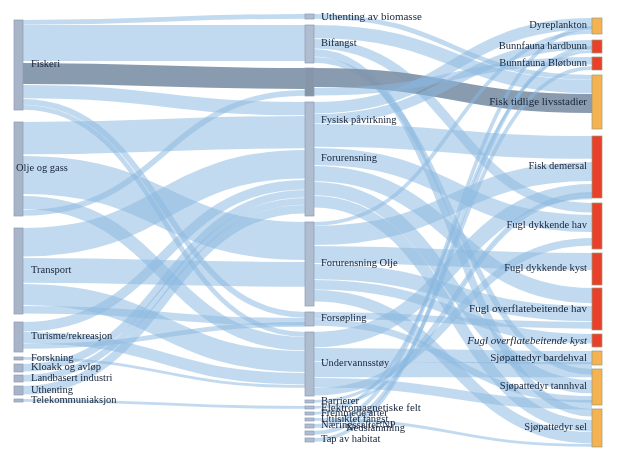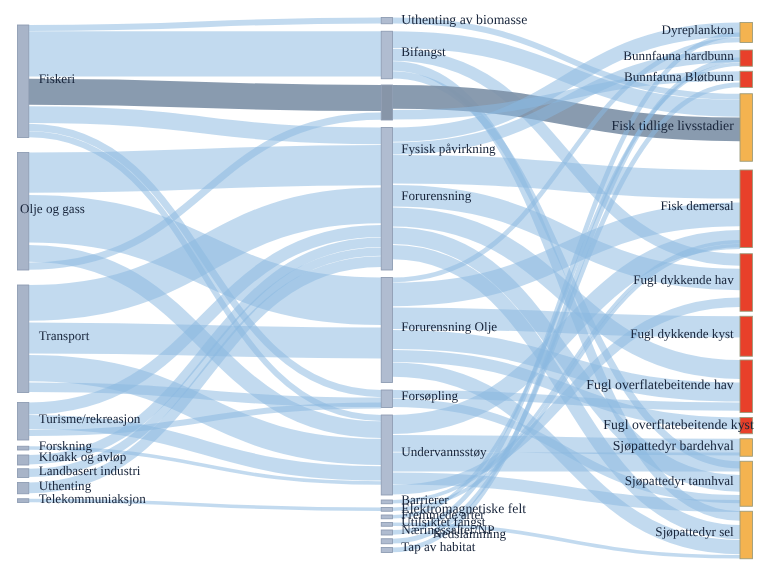--- a/index.html
+++ b/index.html
@@ -140,18 +140,18 @@
       <div class="node-label mid" style="top: 423px; left: 321px; margin-left: 25px;">Nedslamming</div>
       <div class="node-label mid" style="top: 434px; left: 321px;">Tap av habitat</div>
       <div class="node-label right" style="top: 20px; right: 36px;">Dyreplankton</div>
       <div class="node-label right" style="top: 40.5px; right: 36px;">Bunnfauna hardbunn</div>
       <div class="node-label right" style="top: 57.5px; right: 36px;">Bunnfauna Bløtbunn</div>
       <div class="node-label right tiny" style="top: 96px; right: 36px;">Fisk tidlige livsstadier</div>
       <div class="node-label right" style="top: 161px; right: 36px;">Fisk demersal</div>
       <div class="node-label right" style="top: 220px; right: 36px;">Fugl dykkende hav</div>
       <div class="node-label right" style="top: 263px; right: 36px;">Fugl dykkende kyst</div>
       <div class="node-label right tiny" style="top: 303px; right: 36px;">Fugl overflatebeitende hav</div>
-      <div class="node-label right tiny" style="top: 334.5px; right: 20px;">Fugl overflatebeitende kyst</div>
+      <div class="node-label right tiny" style="top: 334.5px; right: 36px; font-style: italic;">Fugl overflatebeitende kyst</div>
       <div class="node-label right tiny" style="top: 352px; right: 36px;">Sjøpattedyr bardehval</div>
       <div class="node-label right" style="top: 381px; right: 36px; text-align: center;">Sjøpattedyr tannhval</div>
       <div class="node-label right" style="top: 422px; right: 36px;">Sjøpattedyr sel</div>
     </div>
 </div>
 
 </body></html>

